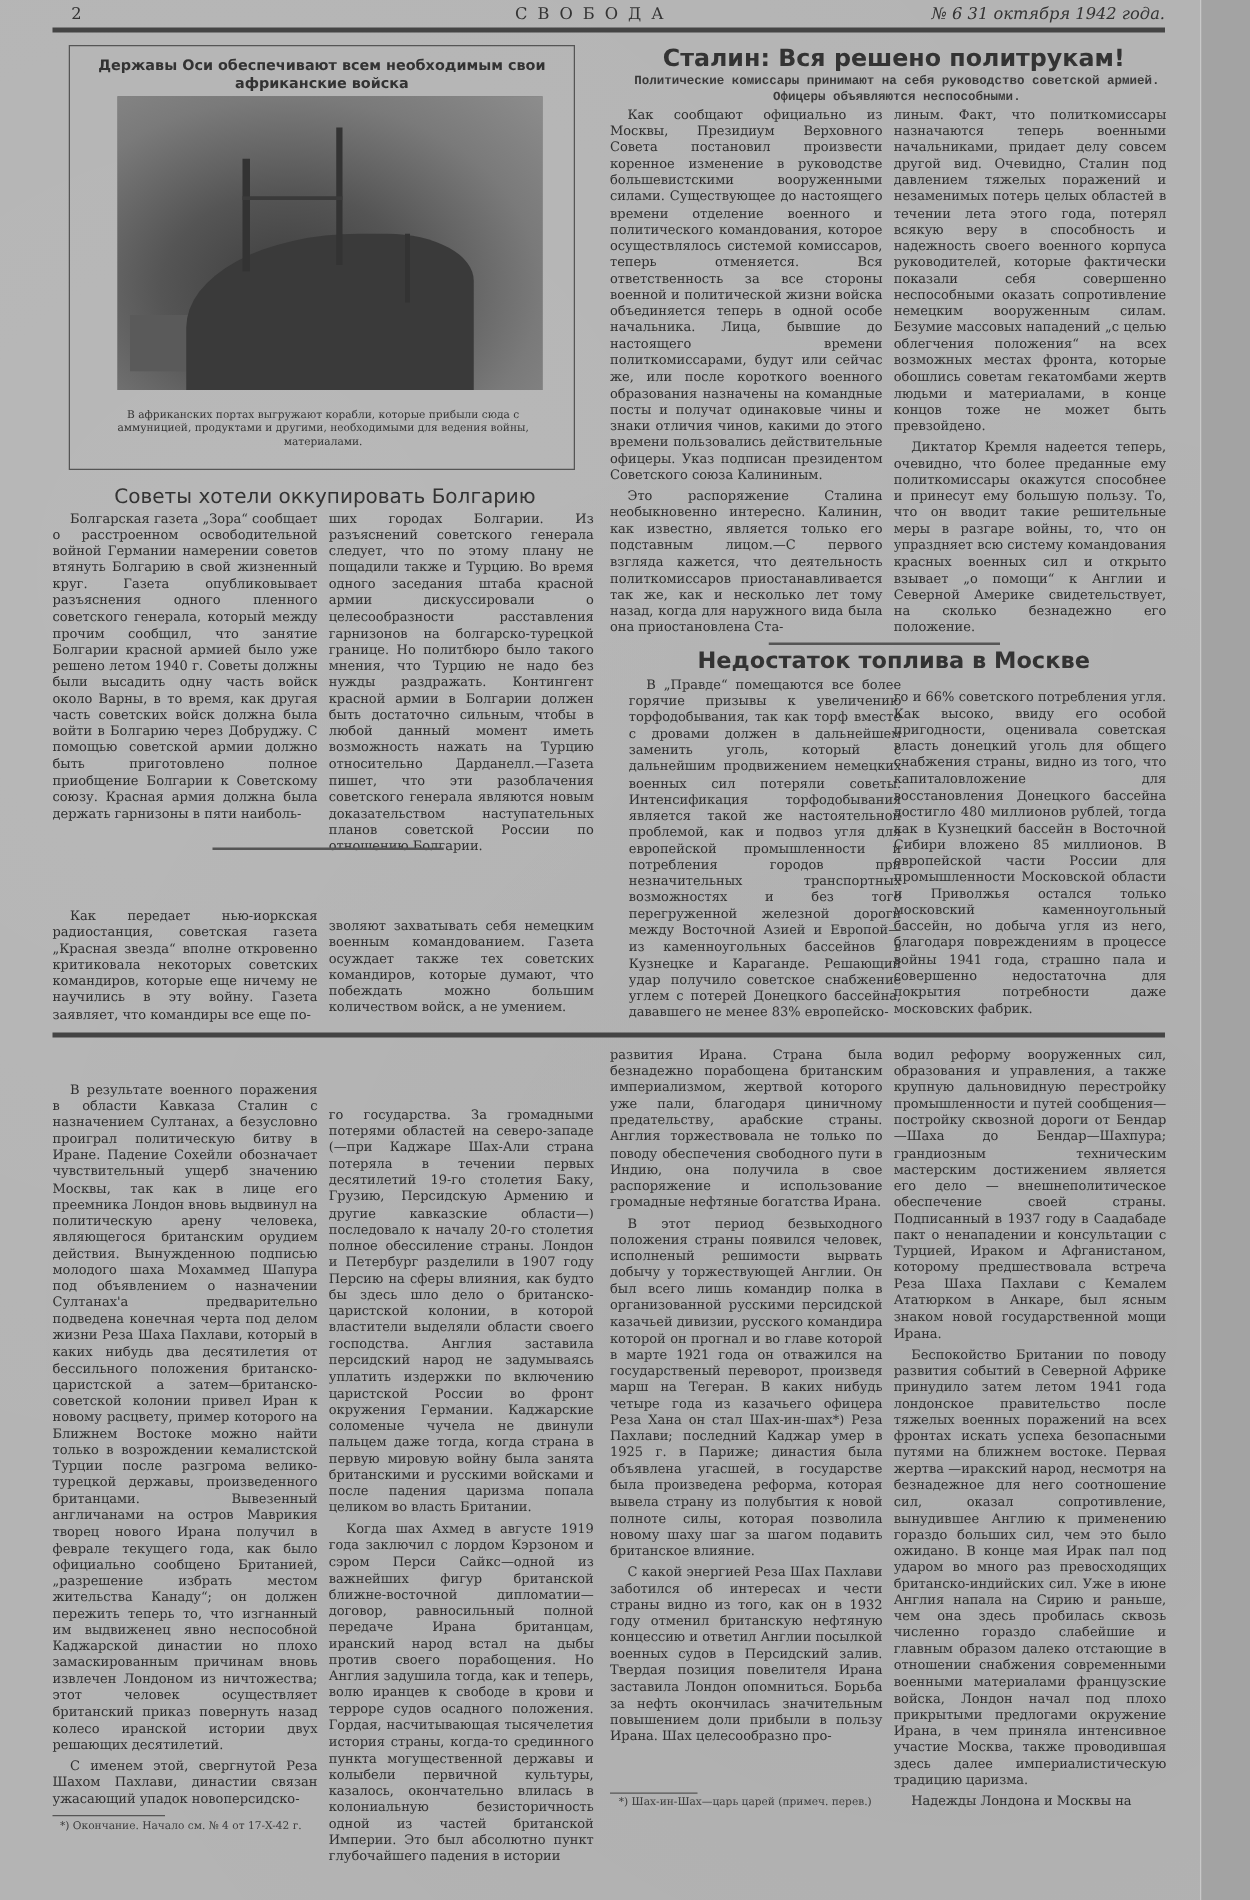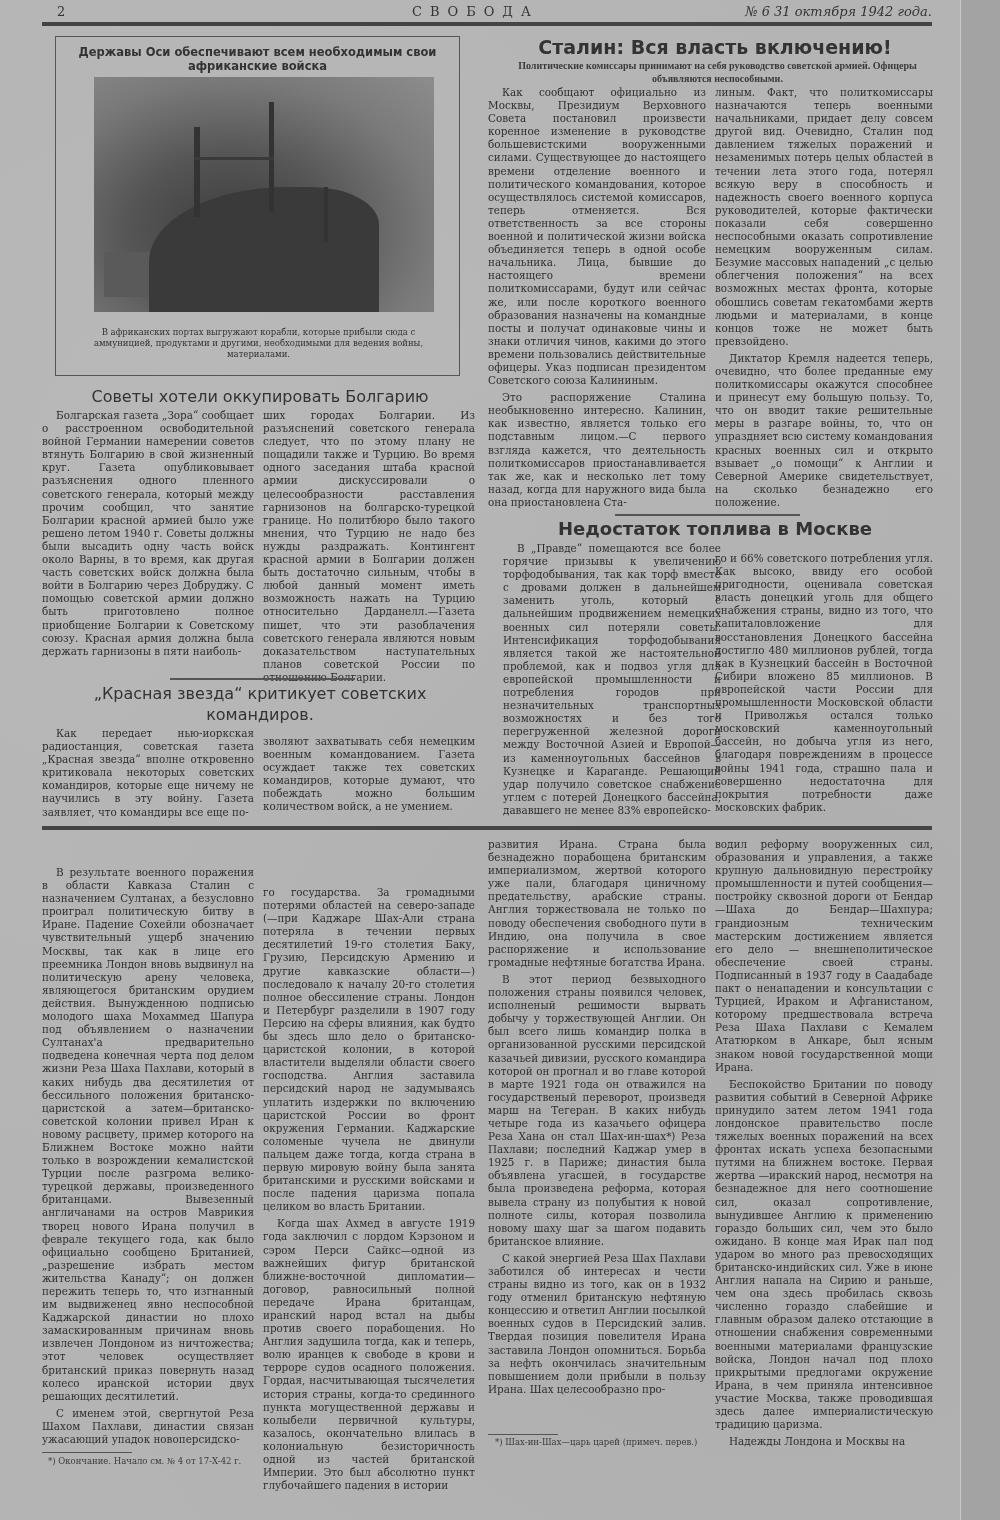--- a/index.html
+++ b/index.html
@@ -27,21 +27,21 @@
     .photo .mast1 { position: absolute; left: 100px; top: 50px; width: 6px; height: 90px; background: #333; }
     .photo .mast2 { position: absolute; left: 175px; top: 25px; width: 5px; height: 110px; background: #333; }
     .photo .mast3 { position: absolute; left: 230px; top: 110px; width: 4px; height: 55px; background: #333; }
     .photo .boom { position: absolute; left: 100px; top: 80px; width: 80px; height: 3px; background: #3a3a3a; }
     .photo .small-ship { position: absolute; left: 10px; top: 175px; width: 60px; height: 45px; background: #5a5a5a; }
     .photo-caption { position: absolute; left: 15px; top: 290px; width: 375px; text-align: center; font-size: 8.5px; line-height: 11px; color: #333; }
 
     .headline { position: absolute; text-align: center; color: #333; }
     .h-bold-sans { font-family: "DejaVu Sans", sans-serif; font-weight: bold; }
     .h-light-sans { font-family: "DejaVu Sans", sans-serif; font-weight: normal; }
-    .subhead { position: absolute; text-align: center; font-family: Liberation Serif, serif; font-weight: bold; font-size: 10px; line-height: 13px; color: #3a3a3a; }
+    .subhead { position: absolute; text-align: center; font-family: Liberation Mono, monospace; font-weight: bold; font-size: 10px; line-height: 13px; color: #3a3a3a; }
 
     .col { position: absolute; font-size: 10.4px; line-height: 13.1px; text-align: justify; color: #2e2e2e; }
     .col p { text-indent: 14px; }
     .col p + p { margin-top: 4px; }
     .footnote { position: absolute; font-size: 8.5px; line-height: 11px; color: #3a3a3a; }
     .fn-rule { position: absolute; height: 1px; background: #555; }
   </style>
 </head>
 <body>
 
@@ -60,42 +60,41 @@
       <div class="small-ship"></div>
       <div class="hull"></div>
       <div class="mast1"></div>
       <div class="mast2"></div>
       <div class="mast3"></div>
       <div class="boom"></div>
     </div>
     <div class="photo-caption">В африканских портах выгружают корабли, которые прибыли сюда с аммуницией, продуктами и другими, необходимыми для ведения войны, материалами.</div>
   </div>
 
-  <div class="headline h-bold-sans" style="left:480px; top:36px; width:470px; font-size:19px; line-height:22px;">Сталин: Вся власть включению!</div>
+  <div class="headline h-bold-sans" style="left:480px; top:36px; width:470px; font-size:19px; line-height:22px;">Сталин: Вся решено политрукам!</div>
   <div class="subhead" style="left:495px; top:59px; width:445px;">Политические комиссары принимают на себя руководство советской армией. Офицеры объявляются неспособными.</div>
   <div class="col" style="left:488px; top:86px; width:218px;">
     <p>Как сообщают официально из Москвы, Президиум Верховного Совета постановил произвести коренное изменение в руководстве большевистскими вооруженными силами. Существующее до настоящего времени отделение военного и политического командования, которое осуществлялось системой комиссаров, теперь отменяется. Вся ответственность за все стороны военной и политической жизни войска объединяется теперь в одной особе начальника. Лица, бывшие до настоящего времени политкомиссарами, будут или сейчас же, или после короткого военного образования назначены на командные посты и получат одинаковые чины и знаки отличия чинов, какими до этого времени пользовались действительные офицеры. Указ подписан президентом Советского союза Калининым.</p>
     <p>Это распоряжение Сталина необыкновенно интересно. Калинин, как известно, является только его подставным лицом.—С первого взгляда кажется, что деятельность политкомиссаров приостанавливается так же, как и несколько лет тому назад, когда для наружного вида была она приостановлена Ста-</p>
   </div>
   <div class="col" style="left:715px; top:86px; width:218px;">
     <p style="text-indent:0">линым. Факт, что политкомиссары назначаются теперь военными начальниками, придает делу совсем другой вид. Очевидно, Сталин под давлением тяжелых поражений и незаменимых потерь целых областей в течении лета этого года, потерял всякую веру в способность и надежность своего военного корпуса руководителей, которые фактически показали себя совершенно неспособными оказать сопротивление немецким вооруженным силам. Безумие массовых нападений „с целью облегчения положения“ на всех возможных местах фронта, которые обошлись советам гекатомбами жертв людьми и материалами, в конце концов тоже не может быть превзойдено.</p>
     <p>Диктатор Кремля надеется теперь, очевидно, что более преданные ему политкомиссары окажутся способнее и принесут ему большую пользу. То, что он вводит такие решительные меры в разгаре войны, то, что он упраздняет всю систему командования красных военных сил и открыто взывает „о помощи“ к Англии и Северной Америке свидетельствует, на сколько безнадежно его положение.</p>
   </div>
   <div class="rule-thin" style="left:615px; top:514px; width:185px;"></div>
 
   <div class="headline h-light-sans" style="left:50px; top:387px; width:420px; font-size:16px; line-height:20px;">Советы хотели оккупировать Болгарию</div>
   <div class="col" style="left:42px; top:409px; width:212px;">
     <p>Болгарская газета „Зора“ сообщает о расстроенном освободительной войной Германии намерении советов втянуть Болгарию в свой жизненный круг. Газета опубликовывает разъяснения одного пленного советского генерала, который между прочим сообщил, что занятие Болгарии красной армией было уже решено летом 1940 г. Советы должны были высадить одну часть войск около Варны, в то время, как другая часть советских войск должна была войти в Болгарию через Добруджу. С помощью советской армии должно быть приготовлено полное приобщение Болгарии к Советскому союзу. Красная армия должна была держать гарнизоны в пяти наиболь-</p>
   </div>
   <div class="col" style="left:263px; top:409px; width:212px;">
     <p style="text-indent:0">ших городах Болгарии. Из разъяснений советского генерала следует, что по этому плану не пощадили также и Турцию. Во время одного заседания штаба красной армии дискуссировали о целесообразности расставления гарнизонов на болгарско-турецкой границе. Но политбюро было такого мнения, что Турцию не надо без нужды раздражать. Контингент красной армии в Болгарии должен быть достаточно сильным, чтобы в любой данный момент иметь возможность нажать на Турцию относительно Дарданелл.—Газета пишет, что эти разоблачения советского генерала являются новым доказательством наступательных планов советской России по отношению Болгарии.</p>
   </div>
   <div class="rule-thin" style="left:170px; top:678px; width:185px;"></div>
 
-  <div class="headline h-light-sans" style="left:60px; top:683px; width:400px; font-size:16px; line-height:21px;">„Красная звезда“ критикует советских командиров.</div>
   <div class="col" style="left:42px; top:727px; width:212px;">
     <p>Как передает нью-иоркская радиостанция, советская газета „Красная звезда“ вполне откровенно критиковала некоторых советских командиров, которые еще ничему не научились в эту войну. Газета заявляет, что командиры все еще по-</p>
   </div>
   <div class="col" style="left:263px; top:735px; width:212px;">
     <p style="text-indent:0">зволяют захватывать себя немецким военным командованием. Газета осуждает также тех советских командиров, которые думают, что побеждать можно большим количеством войск, а не умением.</p>
   </div>
 
   <div class="headline h-bold-sans" style="left:480px; top:518px; width:470px; font-size:18px; line-height:22px;">Недостаток топлива в Москве</div>
   <div class="col" style="left:488px; top:542px; width:218px;margin-left:15px;">
     <p>В „Правде“ помещаются все более горячие призывы к увеличению торфодобывания, так как торф вместе с дровами должен в дальнейшем заменить уголь, который с дальнейшим продвижением немецких военных сил потеряли советы. Интенсификация торфодобывания является такой же настоятельной проблемой, как и подвоз угля для европейской промышленности и потребления городов при незначительных транспортных возможностях и без того перегруженной железной дороги между Восточной Азией и Европой—из каменноугольных бассейнов в Кузнецке и Караганде. Решающий удар получило советское снабжение углем с потерей Донецкого бассейна, дававшего не менее 83% европейско-</p>

